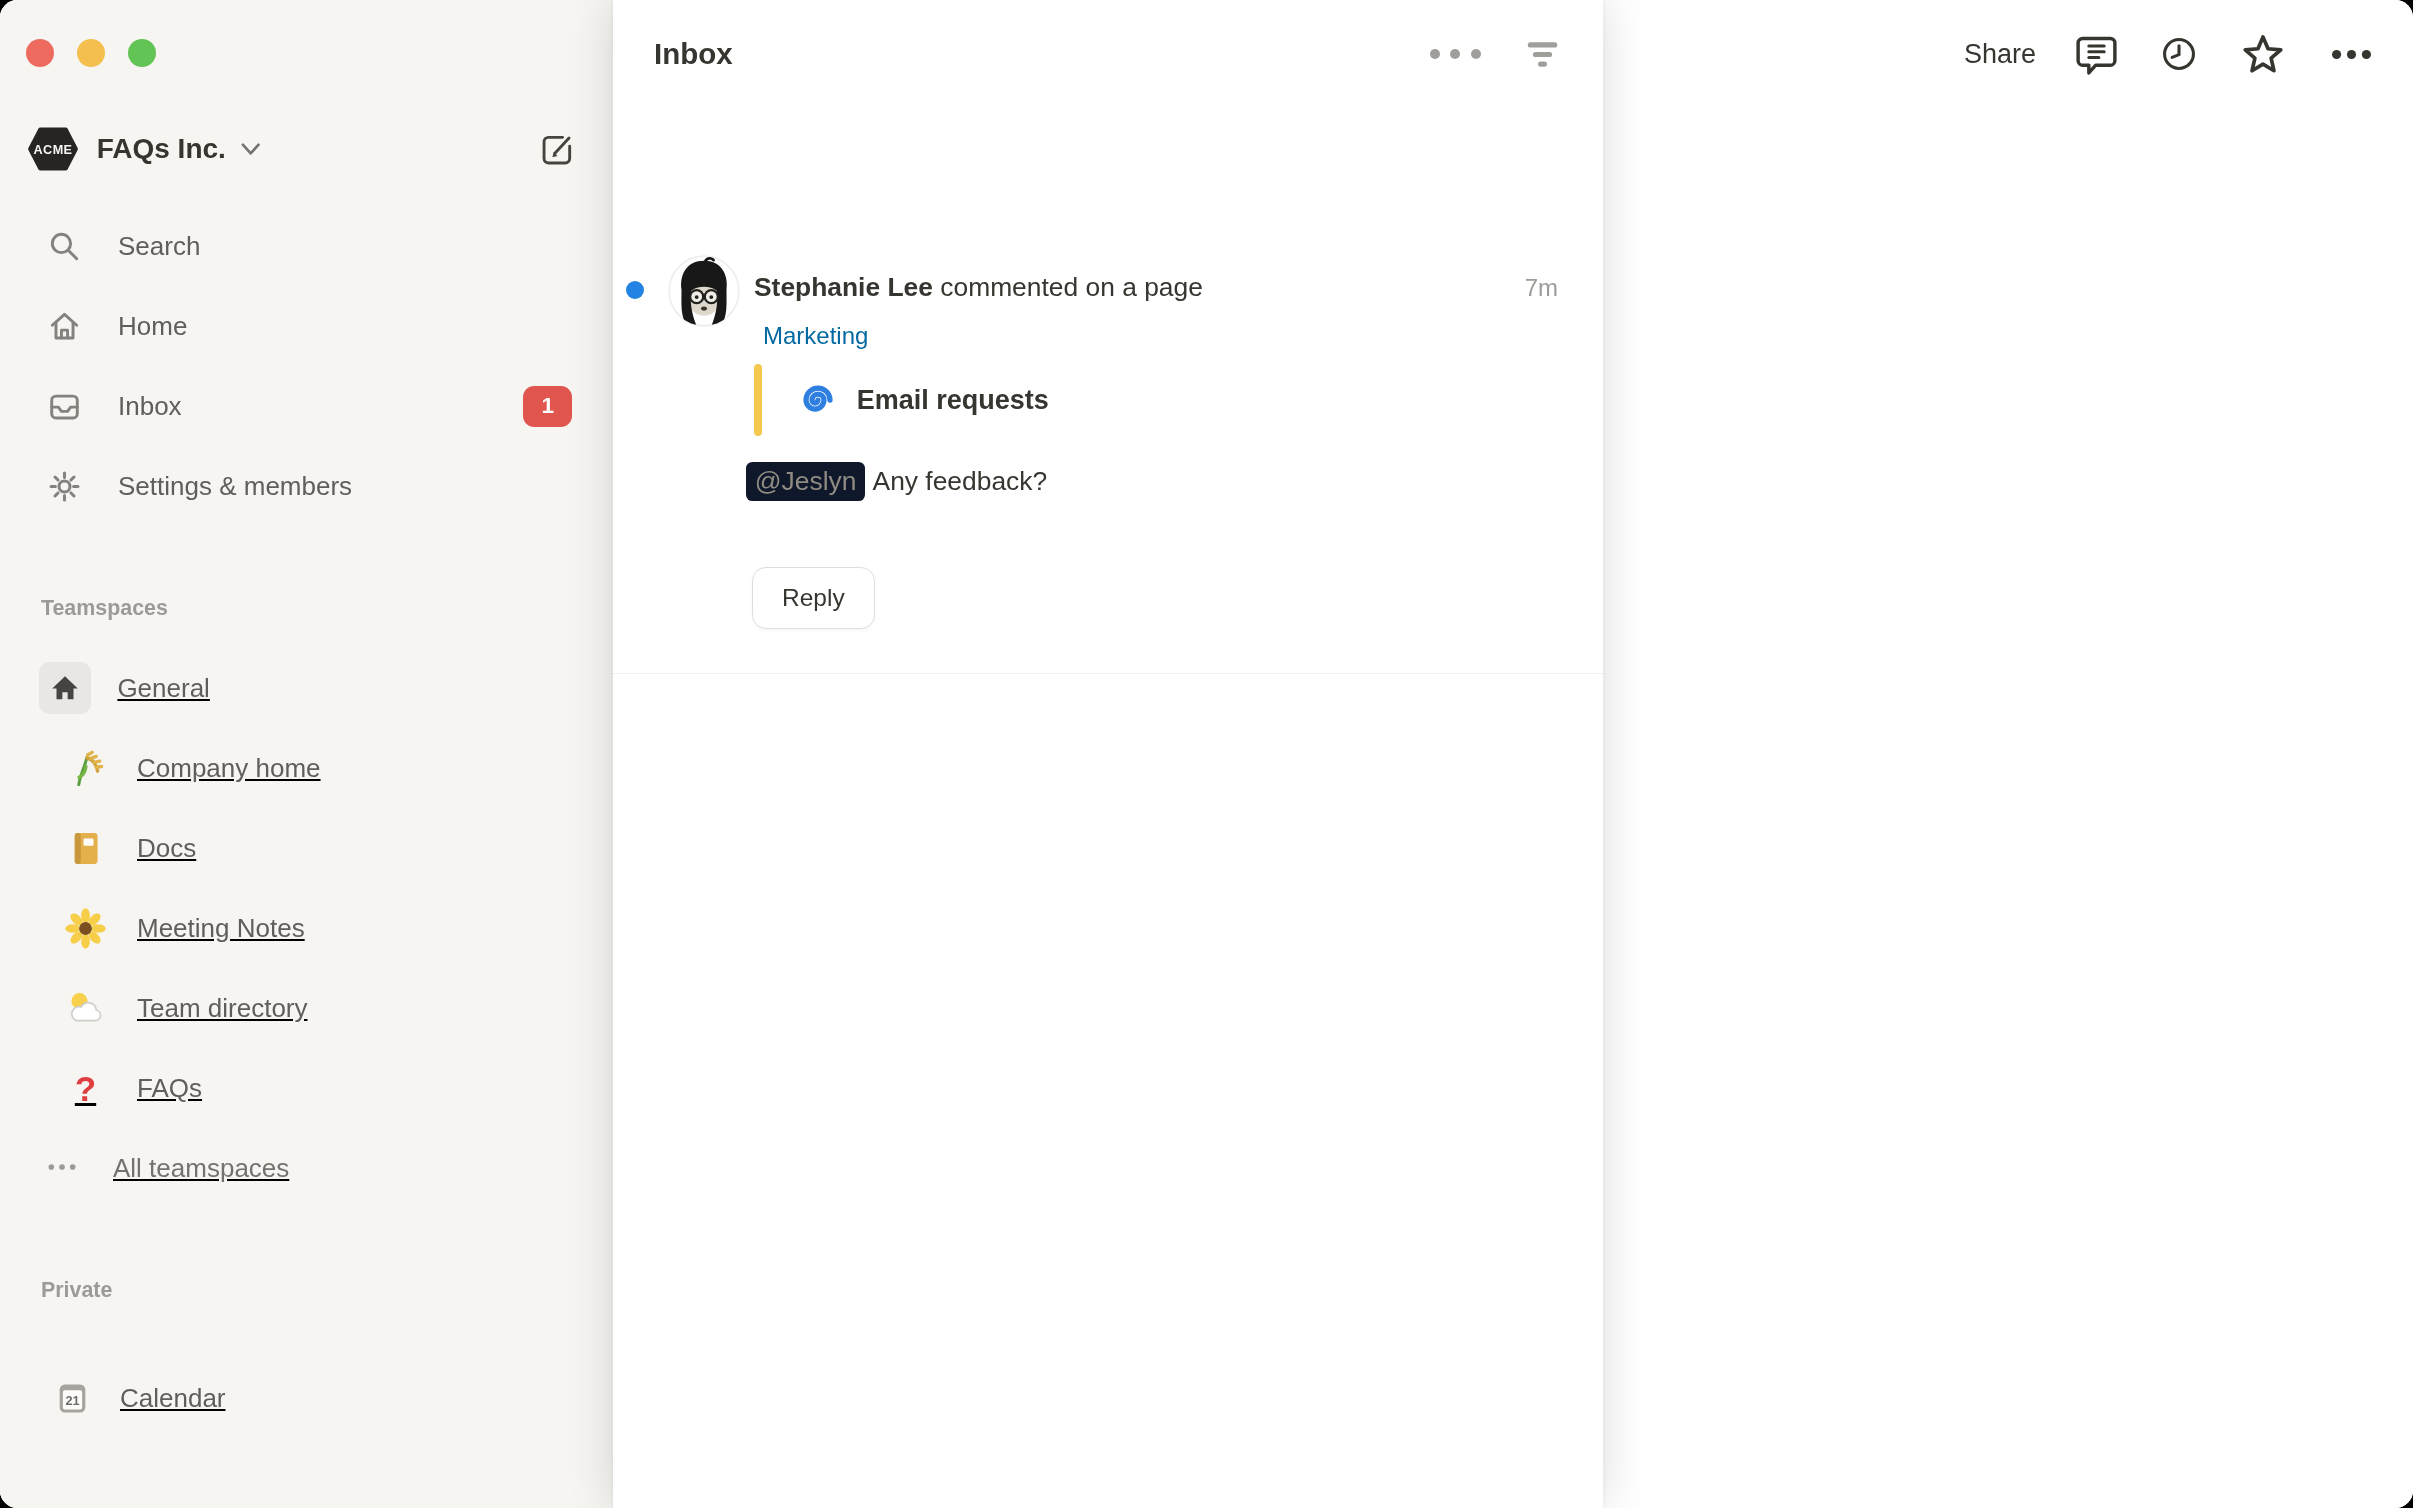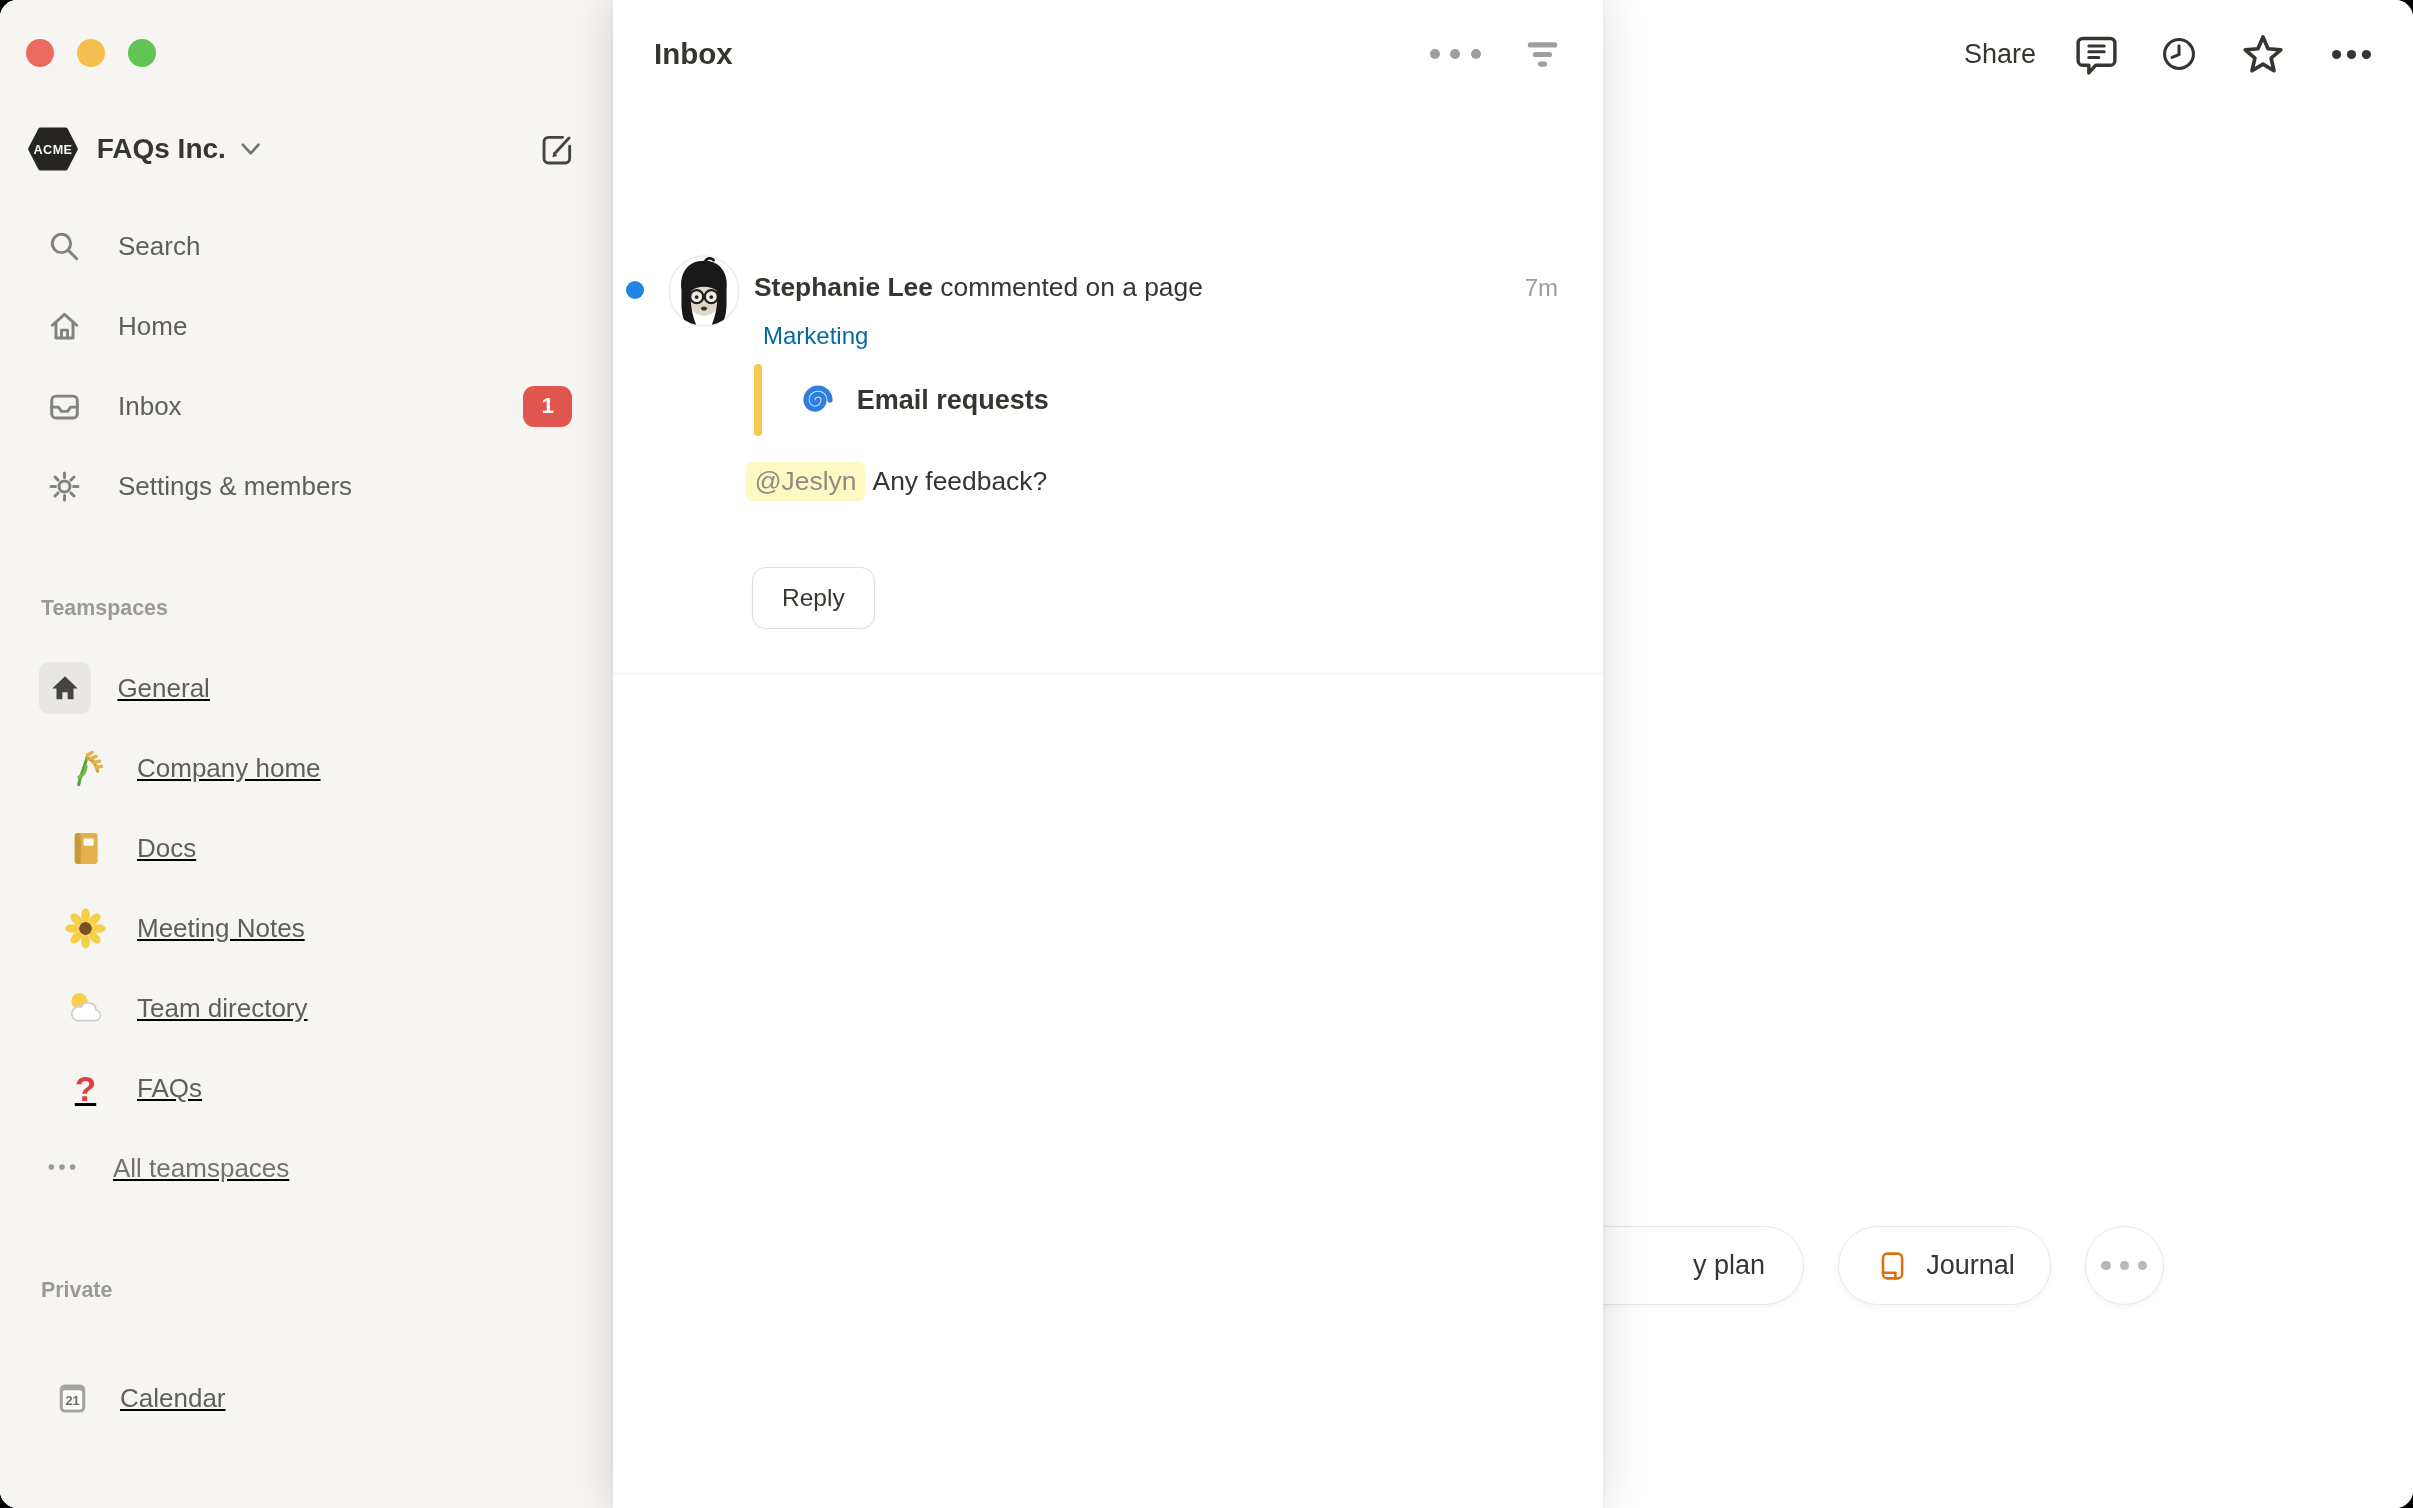--- a/index.html
+++ b/index.html
@@ -68,21 +68,21 @@
   .n-name-row{position:absolute;left:141px;right:45px;top:146px;display:flex;align-items:baseline;white-space:pre-wrap;}
   .n-actor{font-size:26.4px;font-weight:700;color:#37352f;margin-top:13px;}
   .n-action{font-size:26.4px;color:#37352f;}
   .n-time{margin-left:auto;font-size:24px;color:#9e9c98;}
   .n-space{position:absolute;left:150px;top:209px;font-size:24px;color:#0369a1;}
   .quote{position:absolute;left:141px;top:251px;height:72px;display:flex;align-items:center;}
   .qbar{width:8.2px;height:72px;background:#f3c94f;border-radius:4.4px;}
   .qicon{margin-left:29px;}
   .qtitle{margin-left:17.6px;font-size:27px;font-weight:700;color:#37352f;}
   .mention-row{position:absolute;left:133px;top:349px;font-size:26.4px;color:#37352f;white-space:pre-wrap;display:flex;align-items:center;}
-  .mention{background:#fef9c3;color:#8f8b82;border-radius:6.3px;padding:3.8px 8.8px;}
+  .mention{background:#0f172a;color:#8f8b82;border-radius:6.3px;padding:3.8px 8.8px;}
   .reply-btn{position:absolute;left:139px;top:454px;height:62px;padding:0 29px;background:#fff;border:1.3px solid #dfdedb;
              border-radius:14px;font-size:24.5px;font-weight:500;color:#37352f;display:flex;align-items:center;
              box-shadow:0 1.3px 3.8px rgba(0,0,0,0.03);cursor:pointer;}
   .divider{position:absolute;left:0;right:0;top:560px;height:1.3px;background:#f0efed;}
 </style>
 </head>
 <body>
 
 <div class="window">
 
@@ -110,40 +110,20 @@
       </span>
       <span class="icon-btn">
         <svg width="53" height="53" viewBox="0 0 64 64" fill="#37352f">
           <circle cx="14" cy="32" r="5.5"></circle>
             <circle cx="32" cy="32" r="5.5"></circle>
             <circle cx="50" cy="32" r="5.5"></circle>
         </svg>
       </span>
     </div>
 
-    <div class="chips">
-      <div class="chip plan">
-        <span>y plan</span>
-      </div>
-      <div class="chip journal">
-        <span class="icon-btn">
-          <svg width="36" height="36" viewBox="0 0 64 64" fill="none" stroke="#d9730d" stroke-width="4.5" stroke-linecap="round" stroke-linejoin="round">
-            <path d="M24 54 a8 8 0 0 1 -8 -8 V18 a8 8 0 0 1 8 -8 h18 a8 8 0 0 1 8 8 v28 a8 8 0 0 1 -8 8 z"></path>
-            <path d="M16 44 h22"></path>
-            <path d="M38 54 v-9"></path>
-          </svg>
-        </span>
-        <span>Journal</span>
-      </div>
-      <div class="chip more">
-        <i></i>
-          <i></i>
-          <i></i>
-      </div>
-    </div>
   </div>
 
   <aside class="sidebar">
     <div class="traffic">
       <span class="tl-close"></span>
       <span class="tl-min"></span>
       <span class="tl-zoom"></span>
     </div>
 
     <div class="workspace">

